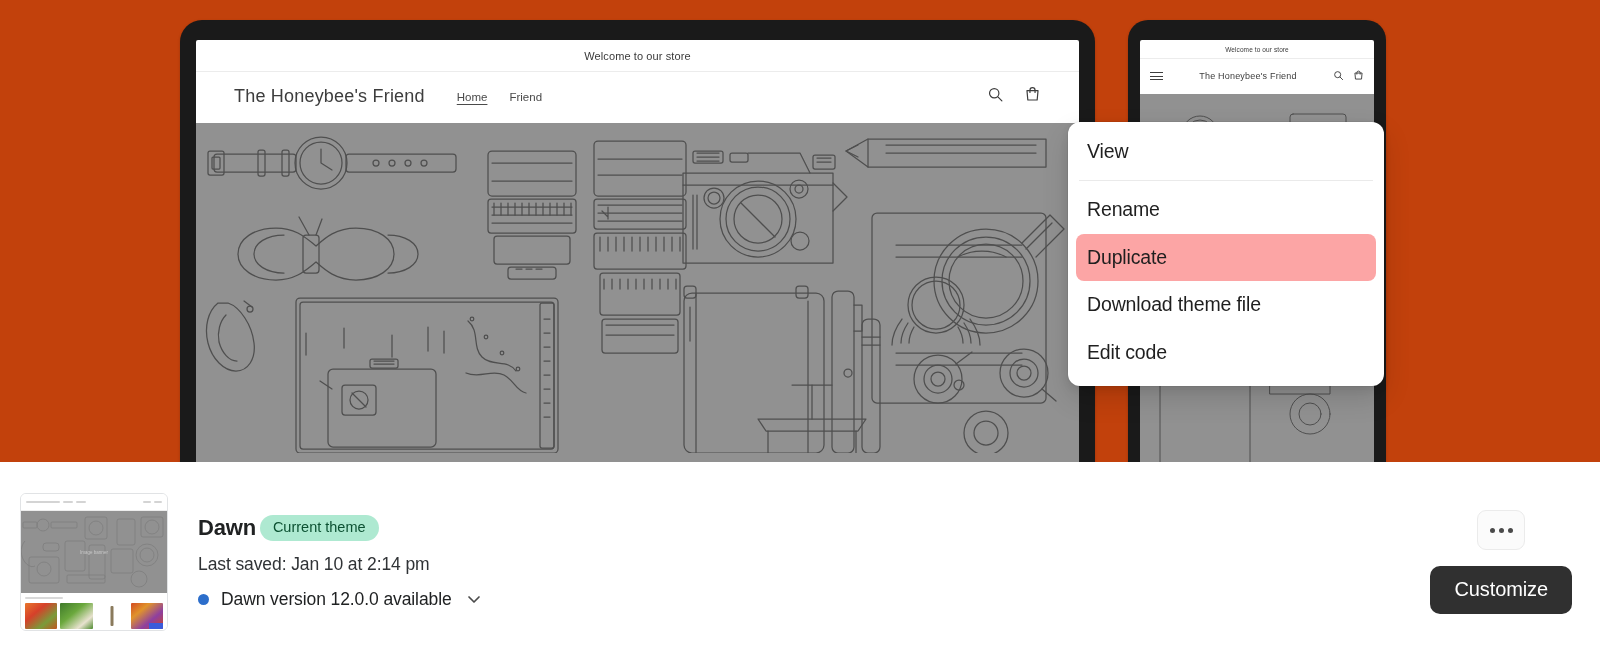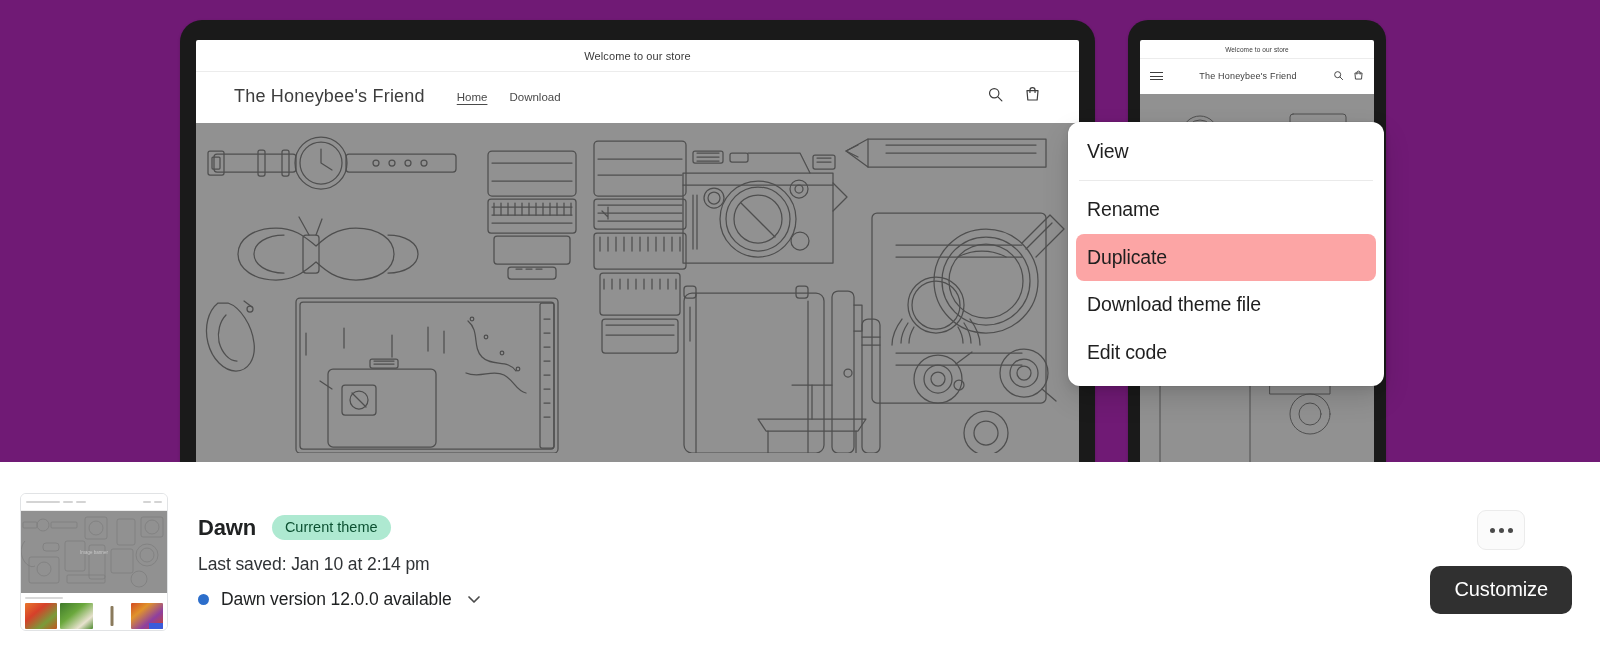--- a/index.html
+++ b/index.html
@@ -7,21 +7,21 @@
     width: 1600px; height: 662px;
     font-family: "Liberation Sans", sans-serif;
     background: #ffffff;
     overflow: hidden;
   }
   #root { position: relative; width: 1600px; height: 662px; }
 
   
   .preview-area {
     position: absolute; left: 0; top: 0; width: 1600px; height: 462px;
-    background: #701a75; overflow: hidden;
+    background: #c2410c; overflow: hidden;
   }
 
   
   .device-desktop {
     position: absolute; left: 180px; top: 20px;
     width: 915px; height: 470px;
     background: #1a1a1a;
     border-radius: 22px;
     padding: 20px 16px 0 16px;
     box-shadow: 0 1px 3px rgba(0,0,0,.18);
@@ -100,21 +100,21 @@
   .thumb .t-hero .lbl {
     position: absolute; left: 50%; top: 50%; transform: translate(-50%,-50%);
     font-size: 4.5px; color: #c9c9c9; white-space: nowrap;
   }
   .thumb .t-foot { padding: 4px 4px 0 4px; background: #fff; height: 37px; }
   .t-foot-line { height: 2px; width: 38px; background: #d9d9d9; margin-bottom: 4px; border-radius: 1px; }
   .t-prods { display: flex; gap: 3px; }
   .t-prod { height: 26px; flex: 1; border-radius: 1px; position: relative; overflow: hidden; }
 
   .info { margin-left: 30px; flex: 1; }
-  .info-row1 { display: flex; align-items: center; gap: 16px; }
+  .info-row1 { display: flex; align-items: flex-end; gap: 4px; }
   .theme-name { font-size: 22px; font-weight: bold; color: #202223; letter-spacing: -.2px; }
   .badge {
     background: #aee9d1; color: #0c5132;
     font-size: 14.5px; padding: 5px 13px 6px; border-radius: 16px;
     line-height: 1;
   }
   .last-saved { font-size: 17.5px; color: #303336; margin-top: 13px; letter-spacing: -.1px; }
   .version-row {
     display: flex; align-items: center; gap: 12px; margin-top: 14px;
   }
@@ -160,21 +160,21 @@
 
   <div class="preview-area">
 
     <div class="device-desktop">
       <div class="screen">
         <div class="announce">Welcome to our store</div>
         <div class="storebar">
           <div class="store-name">The Honeybee's Friend</div>
           <div class="nav">
             <a href="#" class="active">Home</a>
-            <a href="#">Download</a>
+            <a href="#">Friend</a>
           </div>
           <div class="chrome-spacer"></div>
           <div class="chrome-icons">
             <span>
               <svg width="17" height="17" viewBox="0 0 20 20" fill="none" stroke="#3d3d3d" stroke-width="1.4">
                 <circle cx="8.5" cy="8.5" r="5.5"></circle>
                   <line x1="12.8" y1="12.8" x2="17.5" y2="17.5" stroke-linecap="round"></line>
               </svg>
             </span>
             <span>

